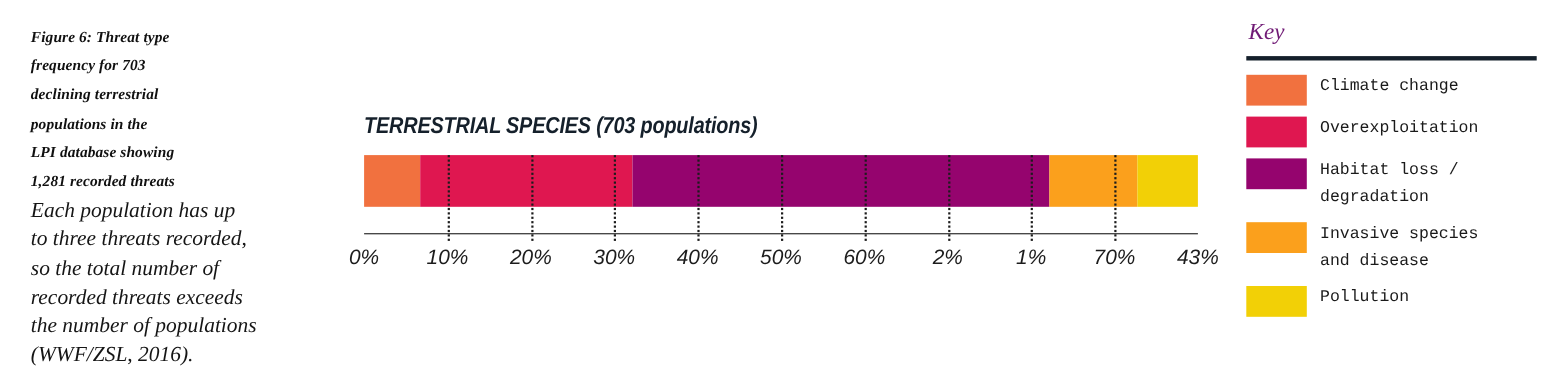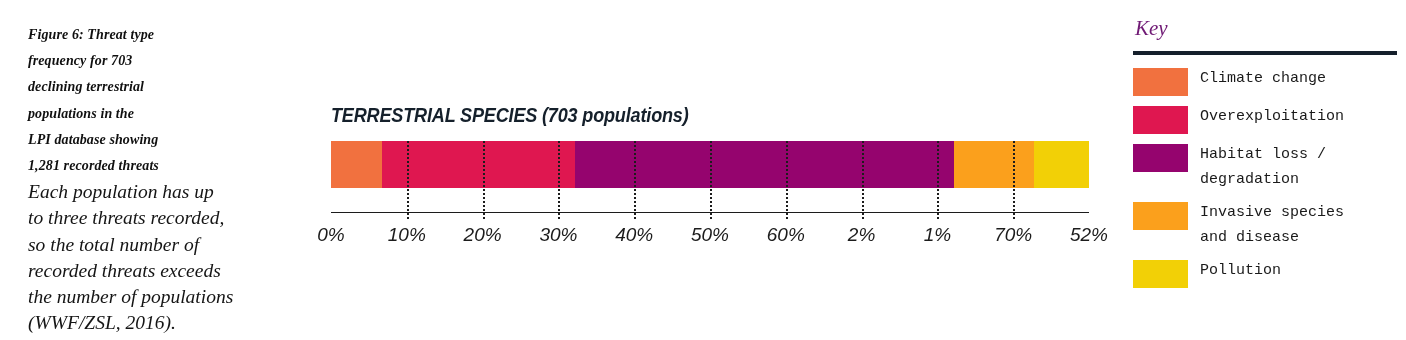--- a/index.html
+++ b/index.html
@@ -216,21 +216,21 @@
       <div class="tick-label" style="left: 0%;">0%</div>
       <div class="tick-label" style="left: 10%;">10%</div>
       <div class="tick-label" style="left: 20%;">20%</div>
       <div class="tick-label" style="left: 30%;">30%</div>
       <div class="tick-label" style="left: 40%;">40%</div>
       <div class="tick-label" style="left: 50%;">50%</div>
       <div class="tick-label" style="left: 60%;">60%</div>
       <div class="tick-label" style="left: 70%;">2%</div>
       <div class="tick-label" style="left: 80%;">1%</div>
       <div class="tick-label" style="left: 90%;">70%</div>
-      <div class="tick-label" style="left: 100%;">52%</div>
+      <div class="tick-label" style="left: 100%;">43%</div>
     </div>
 
 </div>
 
 <div id="key">
   <div id="key-title">Key</div>
   <div id="key-rule"></div>
   <div id="key-items">
       <div class="key-item">
         <div class="key-swatch" style="background: rgb(241, 113, 63);"></div>

